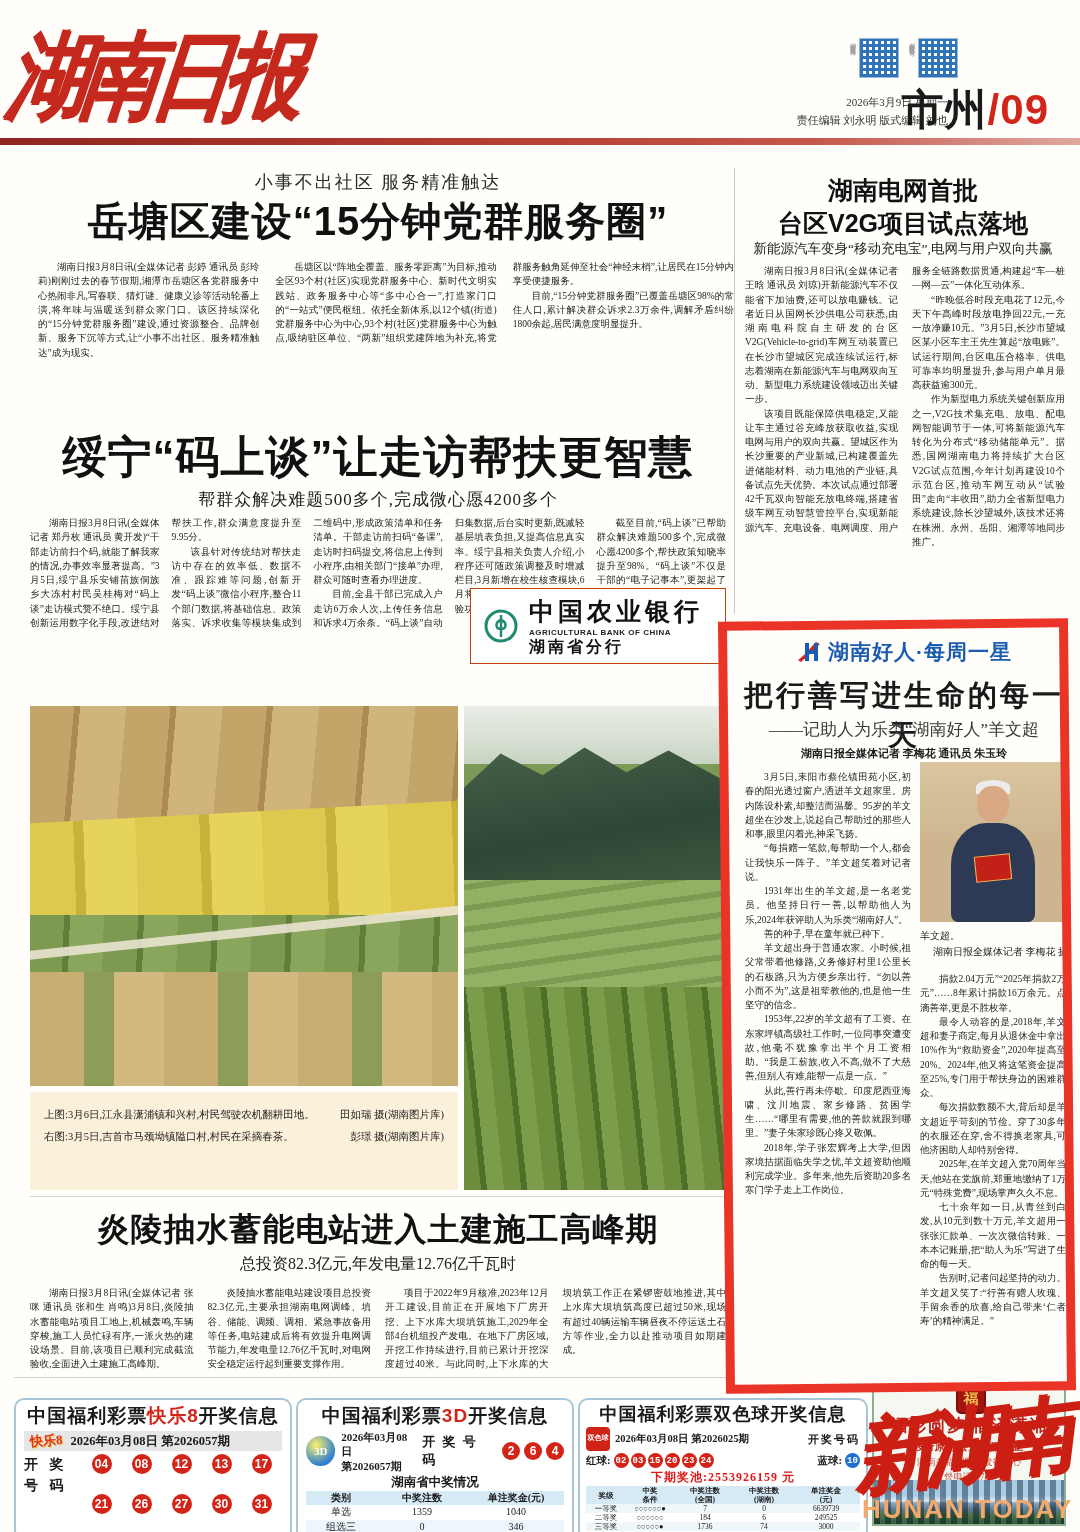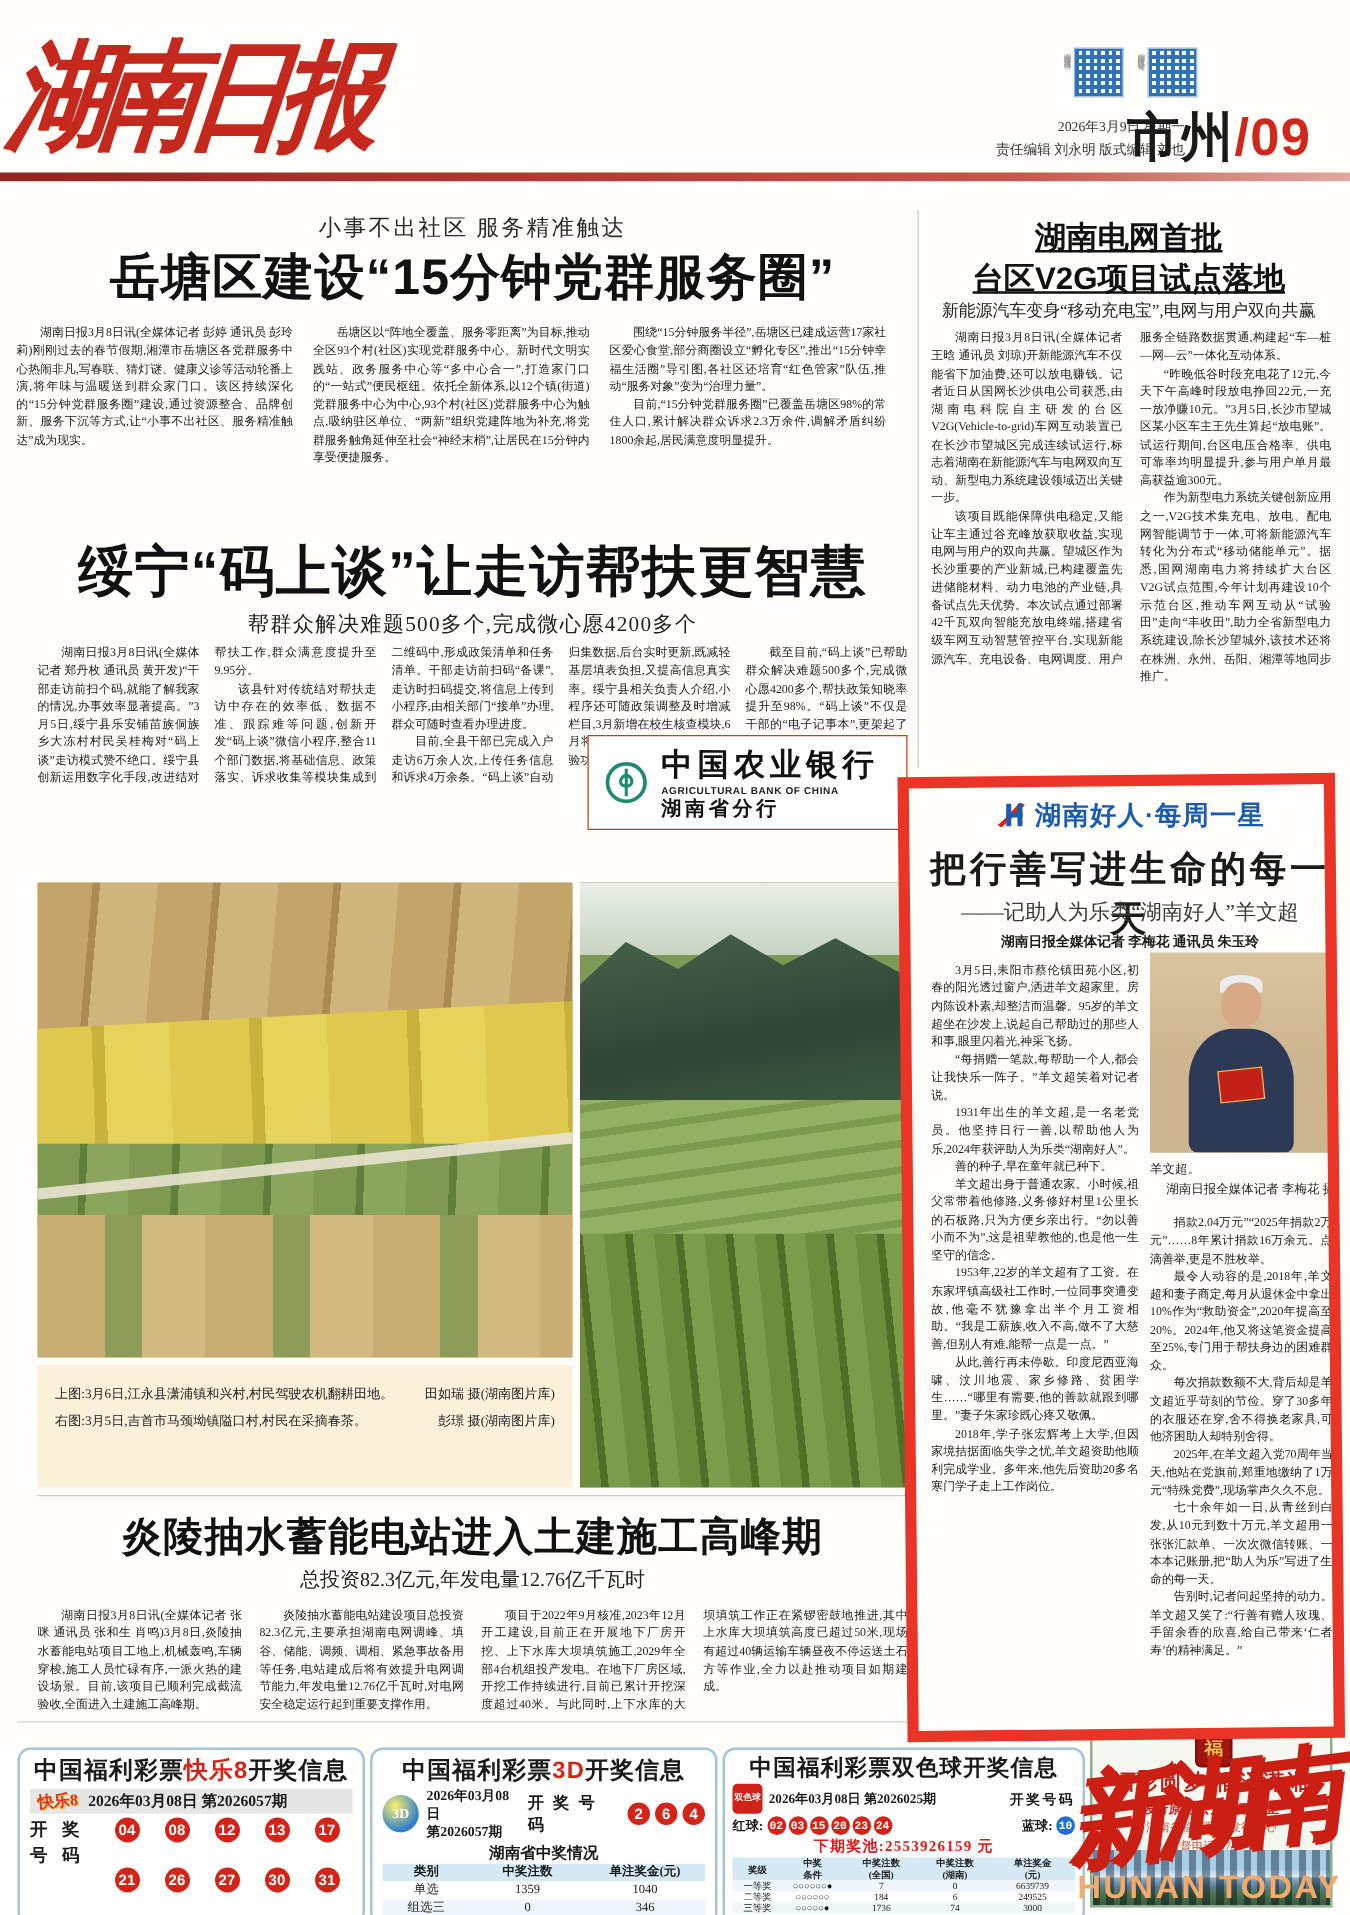--- a/index.html
+++ b/index.html
@@ -165,28 +165,27 @@
     <div>责任编辑 刘永明  版式编辑 刘也</div>
   </div>
   <div class="abs sans" id="sectionlabel">
     <span>市州</span><span class="pageno">/09</span>
   </div>
   <div class="abs" id="redbar"></div>
   <div class="abs hairline-v" style="left:734px;top:168px;height:446px;"></div>
 
   <div class="abs ctr kicker" style="left:30px;top:170px;width:696px;">小事不出社区 服务精准触达</div>
   <div class="abs ctr headline" style="left:30px;top:194px;width:696px;font-size:40px;letter-spacing:1px;">岳塘区建设“15分钟党群服务圈”</div>
-  <div class="abs body-cols" style="left:13px;top:260px;width:696px;height:152px;column-count:3;column-gap:16px;">
+  <div class="abs body-cols" style="left:38px;top:260px;width:696px;height:152px;column-count:3;column-gap:16px;">
       <p>湖南日报3月8日讯(全媒体记者 彭婷 通讯员 彭玲莉)刚刚过去的春节假期,湘潭市岳塘区各党群服务中心热闹非凡,写春联、猜灯谜、健康义诊等活动轮番上演,将年味与温暖送到群众家门口。该区持续深化的“15分钟党群服务圈”建设,通过资源整合、品牌创新、服务下沉等方式,让“小事不出社区、服务精准触达”成为现实。</p>
       <p>岳塘区以“阵地全覆盖、服务零距离”为目标,推动全区93个村(社区)实现党群服务中心、新时代文明实践站、政务服务中心等“多中心合一”,打造家门口的“一站式”便民枢纽。依托全新体系,以12个镇(街道)党群服务中心为中心,93个村(社区)党群服务中心为触点,吸纳驻区单位、“两新”组织党建阵地为补充,将党群服务触角延伸至社会“神经末梢”,让居民在15分钟内享受便捷服务。</p>
-      <p>围绕“15分钟服务半径”,岳塘区已建成运营17家社区爱心食堂,部分商圈设立“孵化专区”,推出“15分钟幸福生活圈”导引图,各社区还培育“红色管家”队伍,推动“服务对象”变为“治理力量”。</p>
       <p>目前,“15分钟党群服务圈”已覆盖岳塘区98%的常住人口,累计解决群众诉求2.3万余件,调解矛盾纠纷1800余起,居民满意度明显提升。</p>
     </div>
 
-  <div class="abs ctr headline" style="left:740px;top:174px;width:326px;font-size:25px;line-height:1.3;text-decoration:underline;">
+  <div class="abs ctr headline" style="left:740px;top:174px;width:326px;font-size:25px;line-height:1.3;">
     <div>湖南电网首批</div>
     <div>台区V2G项目试点落地</div>
   </div>
   <div class="abs ctr subhead" style="left:736px;top:240px;width:334px;font-size:13.5px;">新能源汽车变身“移动充电宝”,电网与用户双向共赢</div>
   <div class="abs body-cols" style="left:745px;top:264px;width:320px;height:350px;column-count:2;column-gap:14px;">
       <p>湖南日报3月8日讯(全媒体记者 王晗 通讯员 刘琼)开新能源汽车不仅能省下加油费,还可以放电赚钱。记者近日从国网长沙供电公司获悉,由湖南电科院自主研发的台区V2G(Vehicle-to-grid)车网互动装置已在长沙市望城区完成连续试运行,标志着湖南在新能源汽车与电网双向互动、新型电力系统建设领域迈出关键一步。</p>
       <p>该项目既能保障供电稳定,又能让车主通过谷充峰放获取收益,实现电网与用户的双向共赢。望城区作为长沙重要的产业新城,已构建覆盖先进储能材料、动力电池的产业链,具备试点先天优势。本次试点通过部署42千瓦双向智能充放电终端,搭建省级车网互动智慧管控平台,实现新能源汽车、充电设备、电网调度、用户服务全链路数据贯通,构建起“车—桩—网—云”一体化互动体系。</p>
       <p>“昨晚低谷时段充电花了12元,今天下午高峰时段放电挣回22元,一充一放净赚10元。”3月5日,长沙市望城区某小区车主王先生算起“放电账”。试运行期间,台区电压合格率、供电可靠率均明显提升,参与用户单月最高获益逾300元。</p>
       <p>作为新型电力系统关键创新应用之一,V2G技术集充电、放电、配电网智能调节于一体,可将新能源汽车转化为分布式“移动储能单元”。据悉,国网湖南电力将持续扩大台区V2G试点范围,今年计划再建设10个示范台区,推动车网互动从“试验田”走向“丰收田”,助力全省新型电力系统建设,除长沙望城外,该技术还将在株洲、永州、岳阳、湘潭等地同步推广。</p>
     </div>

